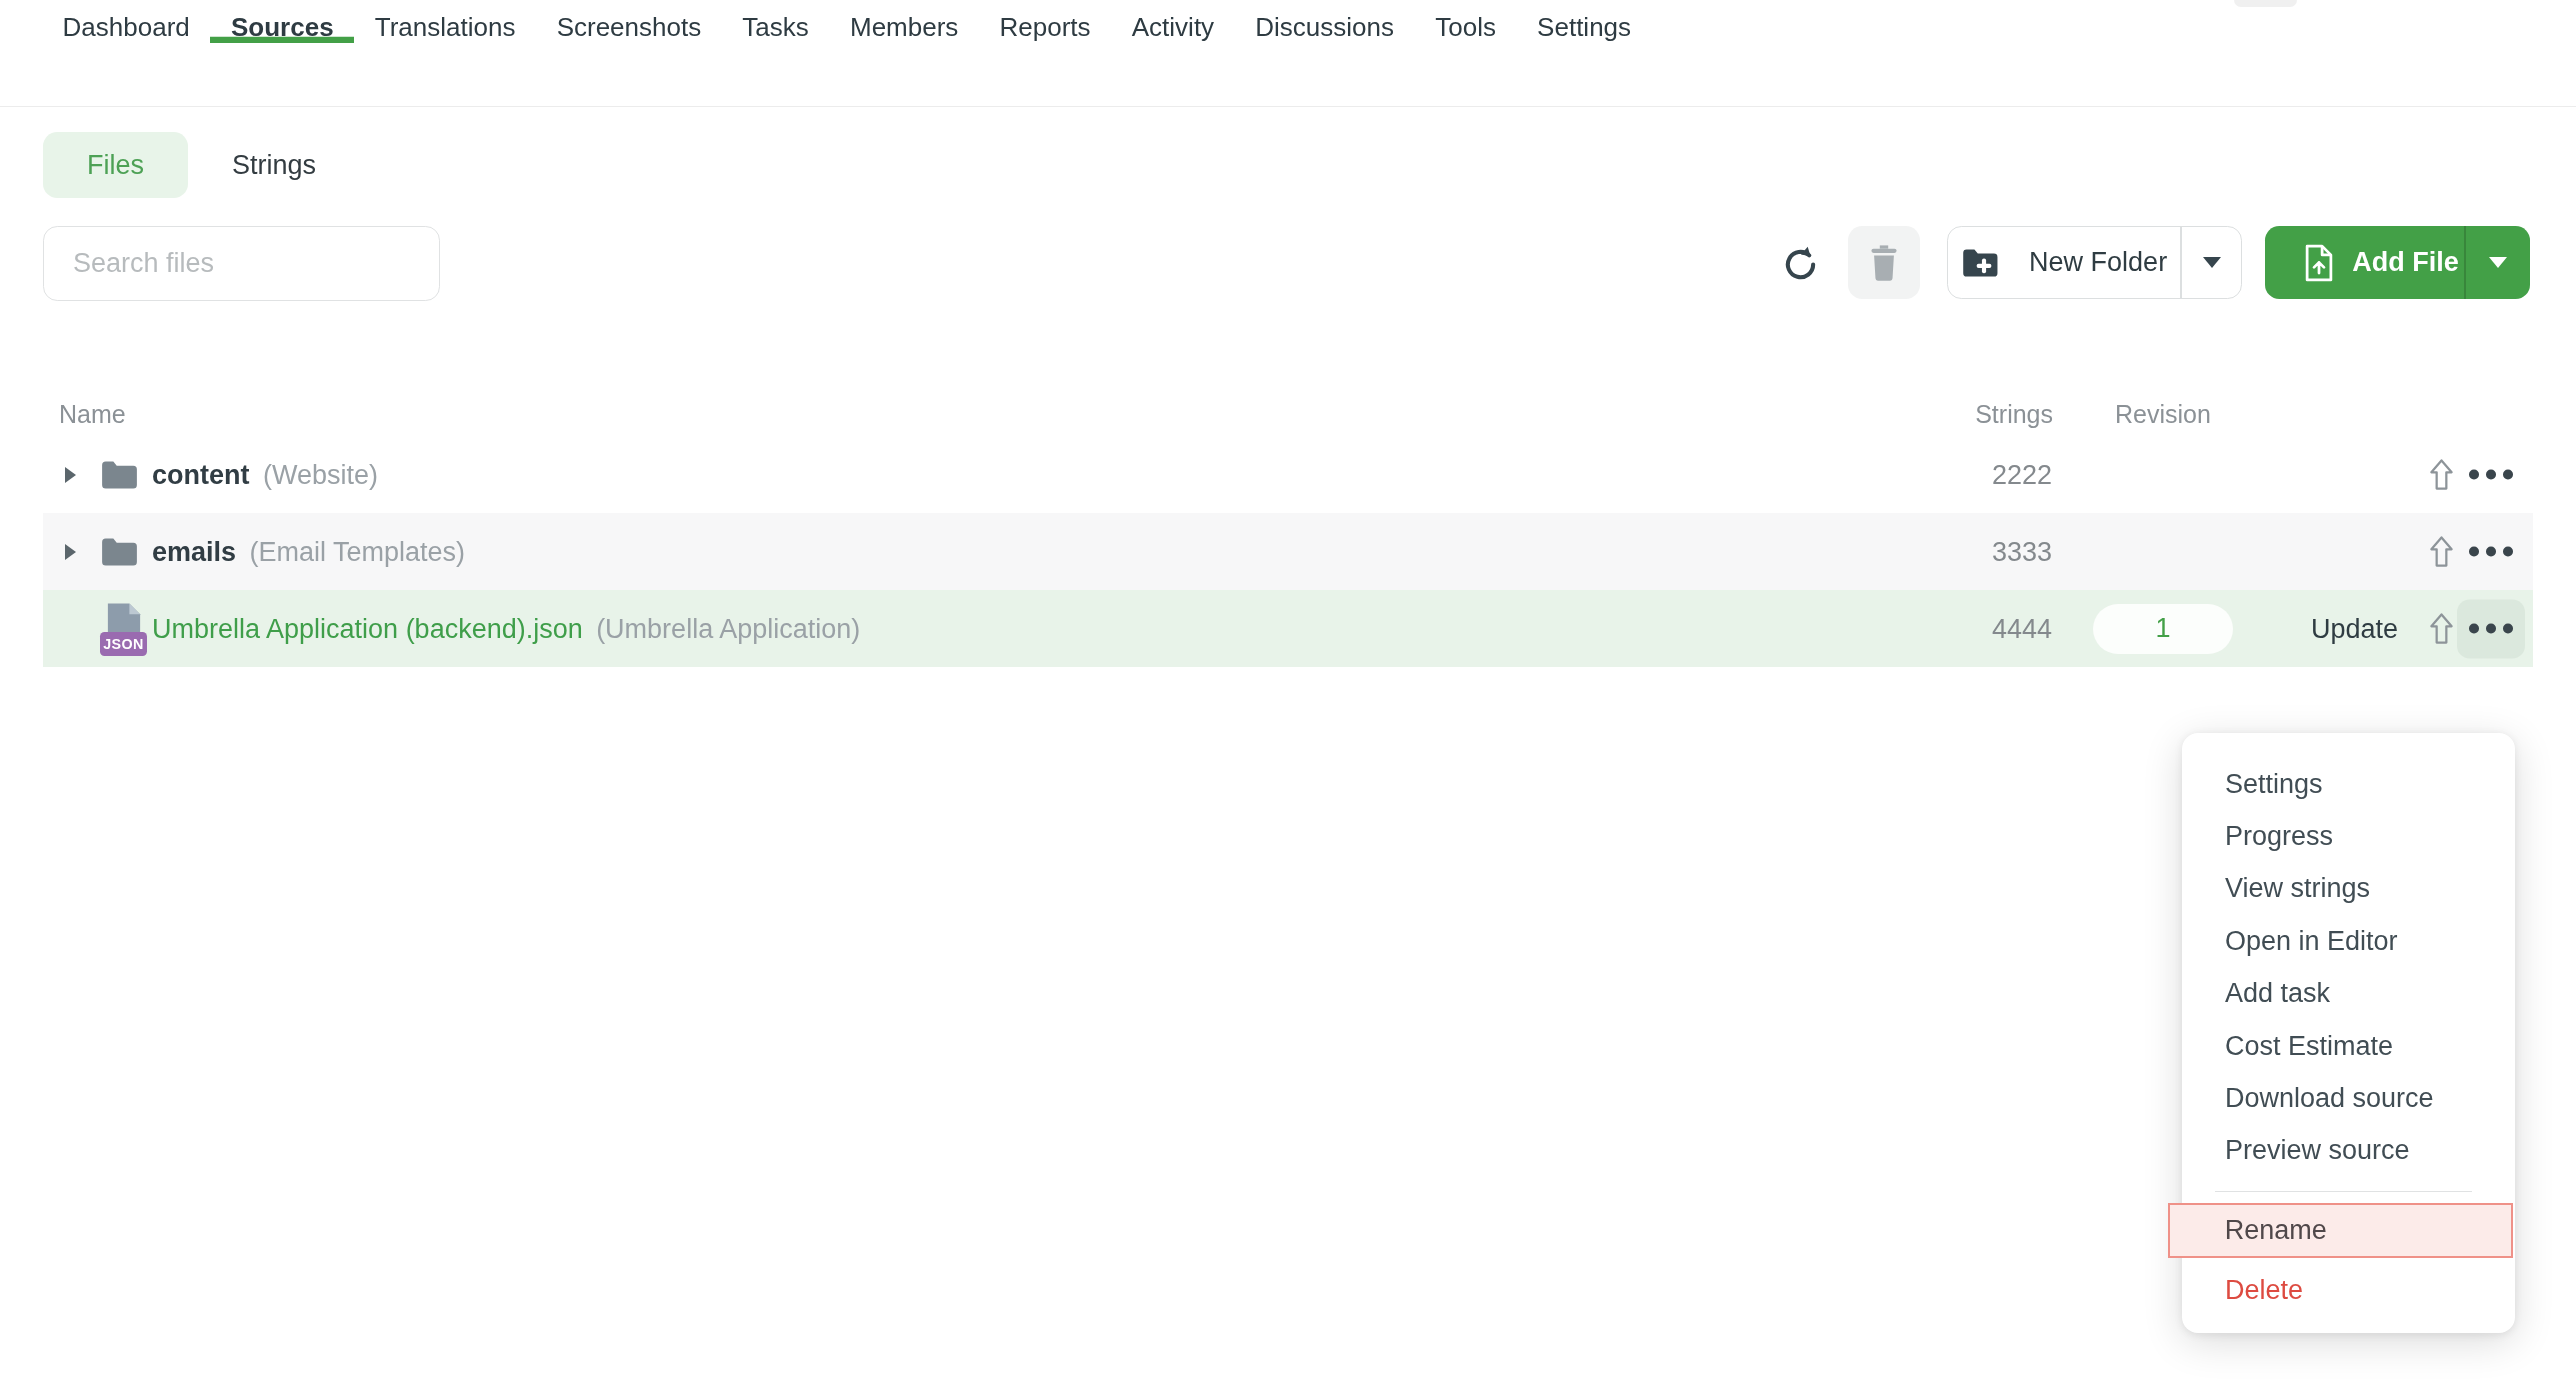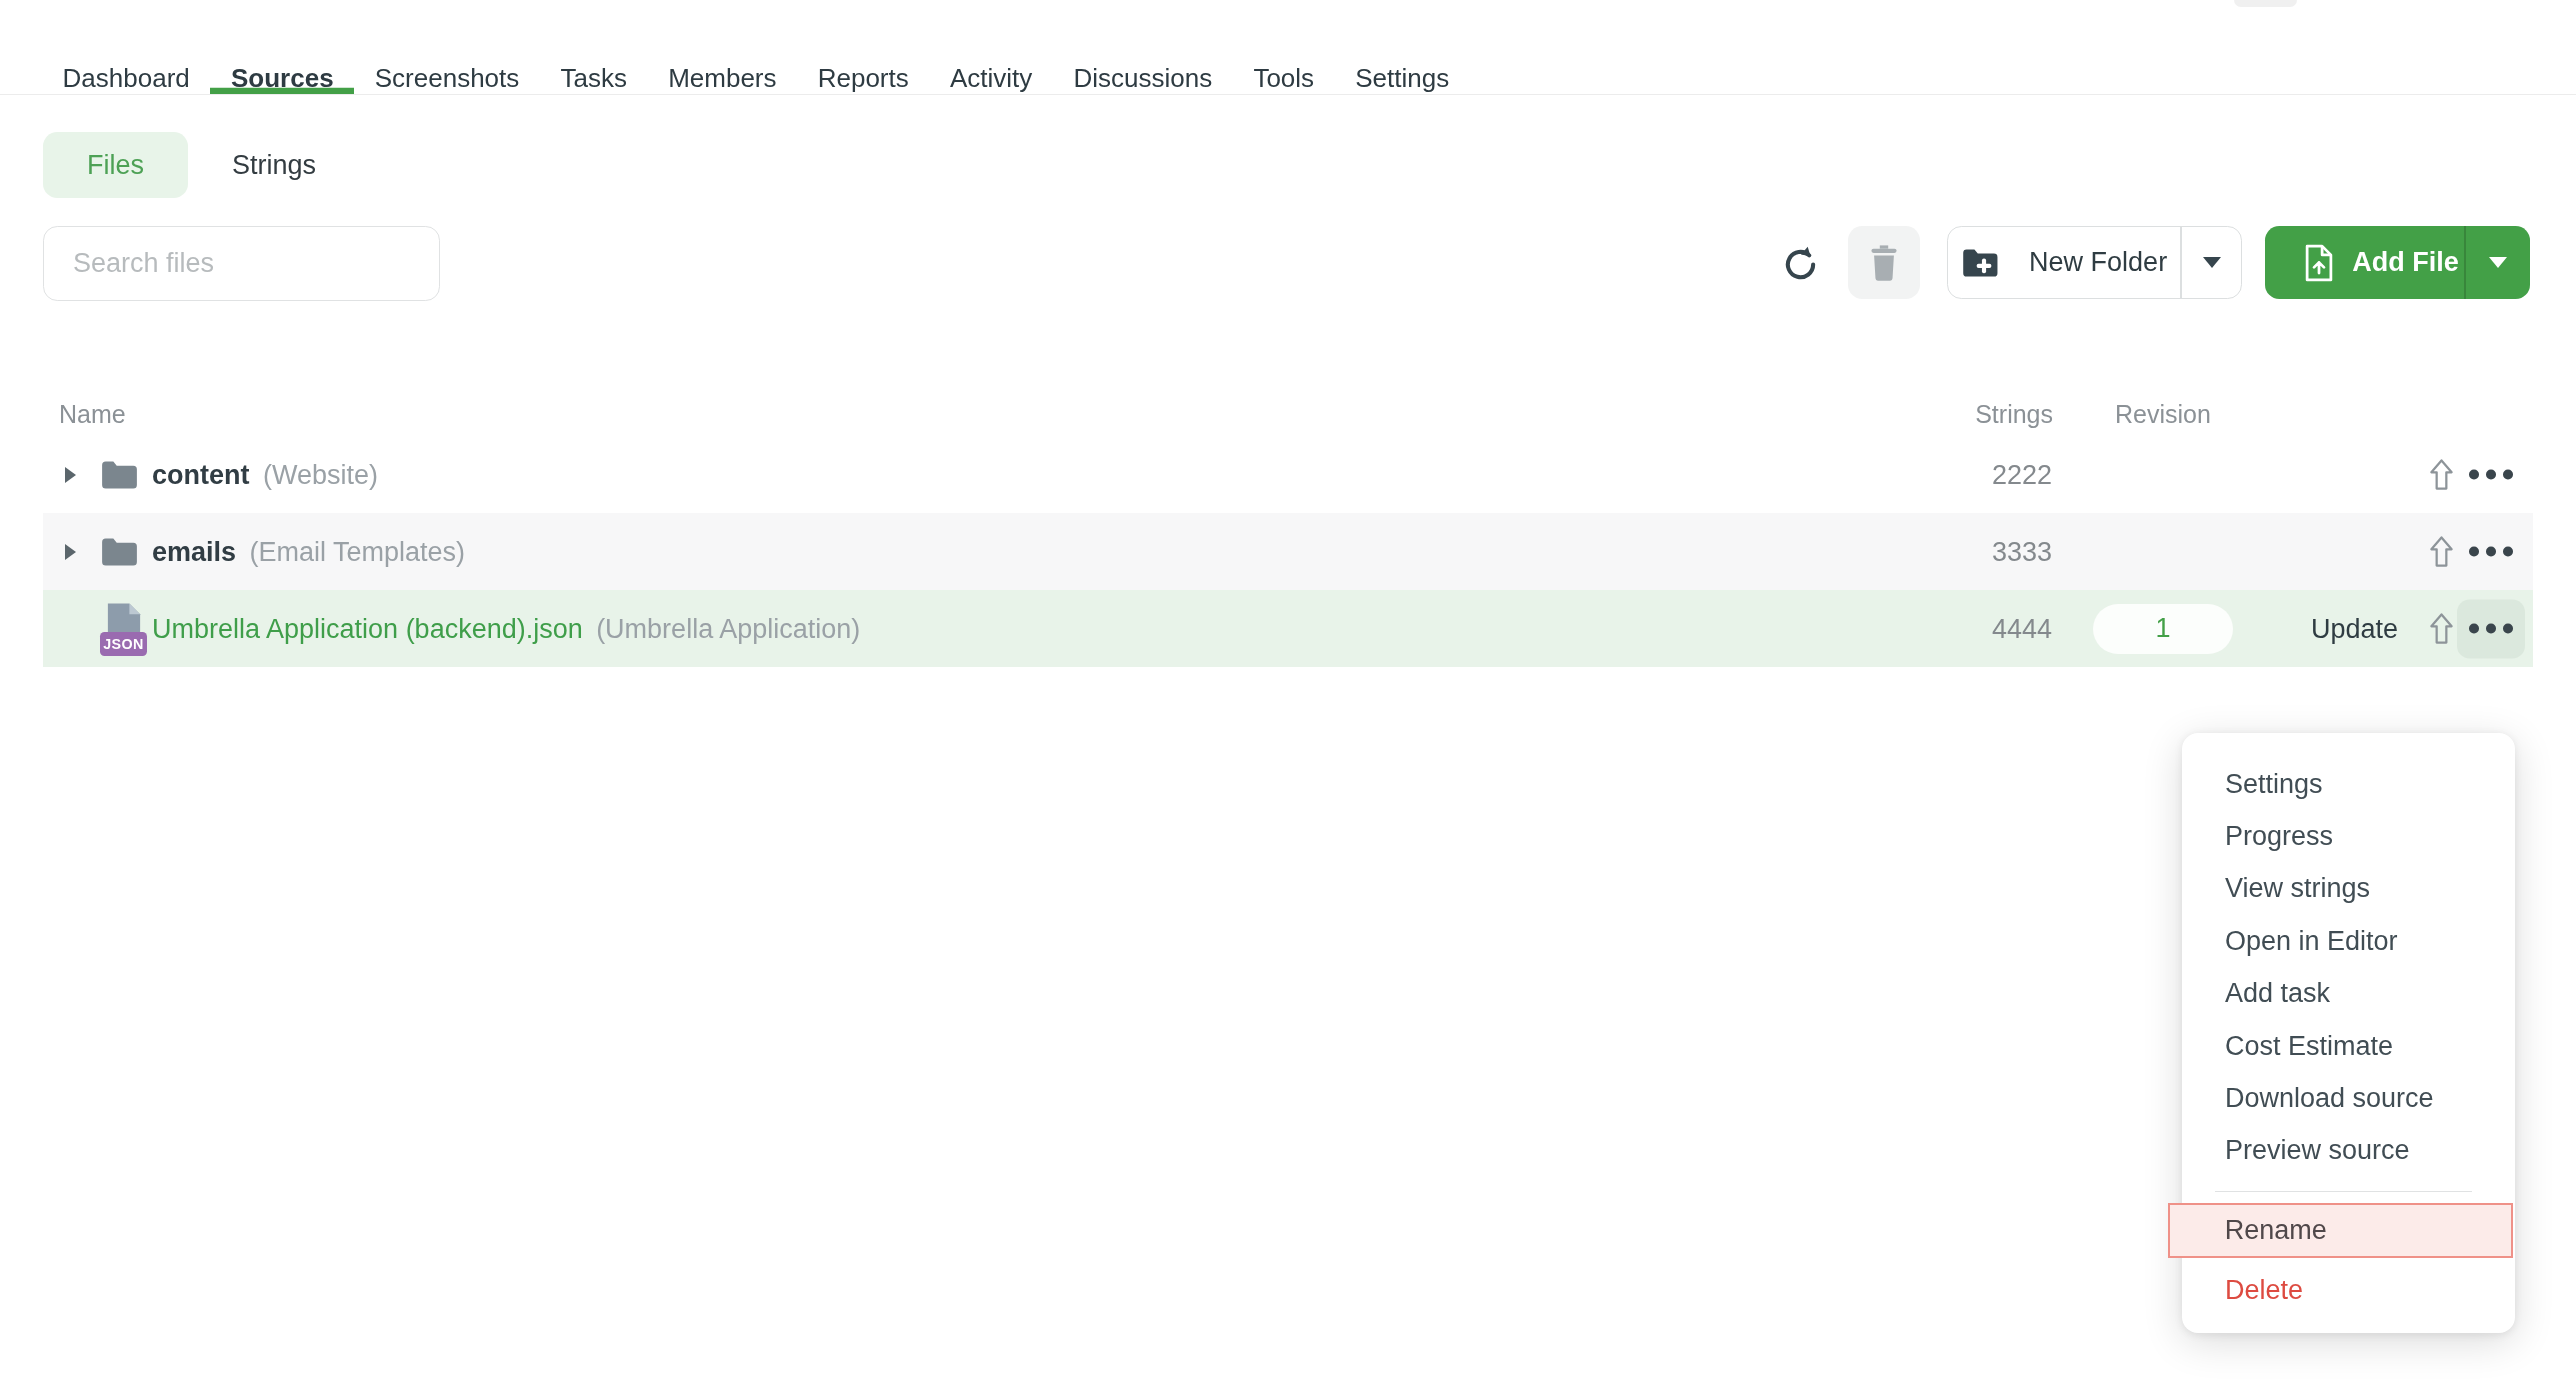--- a/index.html
+++ b/index.html
@@ -4,23 +4,23 @@
 <style>
   html, body { margin:0; padding:0; }
   body {
     width:2576px; height:1382px; position:relative; overflow:hidden;
     background:#ffffff; font-family:"Liberation Sans", sans-serif;
     -webkit-font-smoothing:antialiased;
   }
 
   
   .topnav {
-    position:absolute; top:0; left:0; right:0; height:94px;
+    position:absolute; top:12px; left:0; right:0; height:94px;
     border-bottom:1.8px solid #ececec;
-    display:flex; align-items:flex-end; padding-left:42px;
+    display:flex; align-items:flex-start; padding-left:42px;
   }
   .nav-item {
     display:flex; align-items:center; padding:0 20.6px;
     font-size:26px; color:#2e3b42; font-weight:500; cursor:pointer; white-space:nowrap;
   }
   .nav-item.active { font-weight:700; box-shadow:inset 0 -6.3px 0 #43a047; }
   .top-artifact {
     position:absolute; top:0; left:2234px; width:63px; height:7.2px;
     background:#ececec; border-radius:0 0 7.2px 7.2px; opacity:.8;
   }
@@ -122,20 +122,21 @@
     font-size:27px; line-height:31px; color:#50484a; cursor:pointer;
   }
   .menu-delete { padding:10.7px 18px 10.7px 43px; font-size:27px; line-height:31px; color:#dd4b41; cursor:pointer; }
 </style>
 </head>
 <body>
 
 <div class="topnav">
   <div class="nav-item">Dashboard</div>
   <div class="nav-item active">Sources</div>
+  <div class="nav-item">Translations</div>
   <div class="nav-item">Screenshots</div>
   <div class="nav-item">Tasks</div>
   <div class="nav-item">Members</div>
   <div class="nav-item">Reports</div>
   <div class="nav-item">Activity</div>
   <div class="nav-item">Discussions</div>
   <div class="nav-item">Tools</div>
   <div class="nav-item">Settings</div>
 </div>
 <div class="top-artifact"></div>

